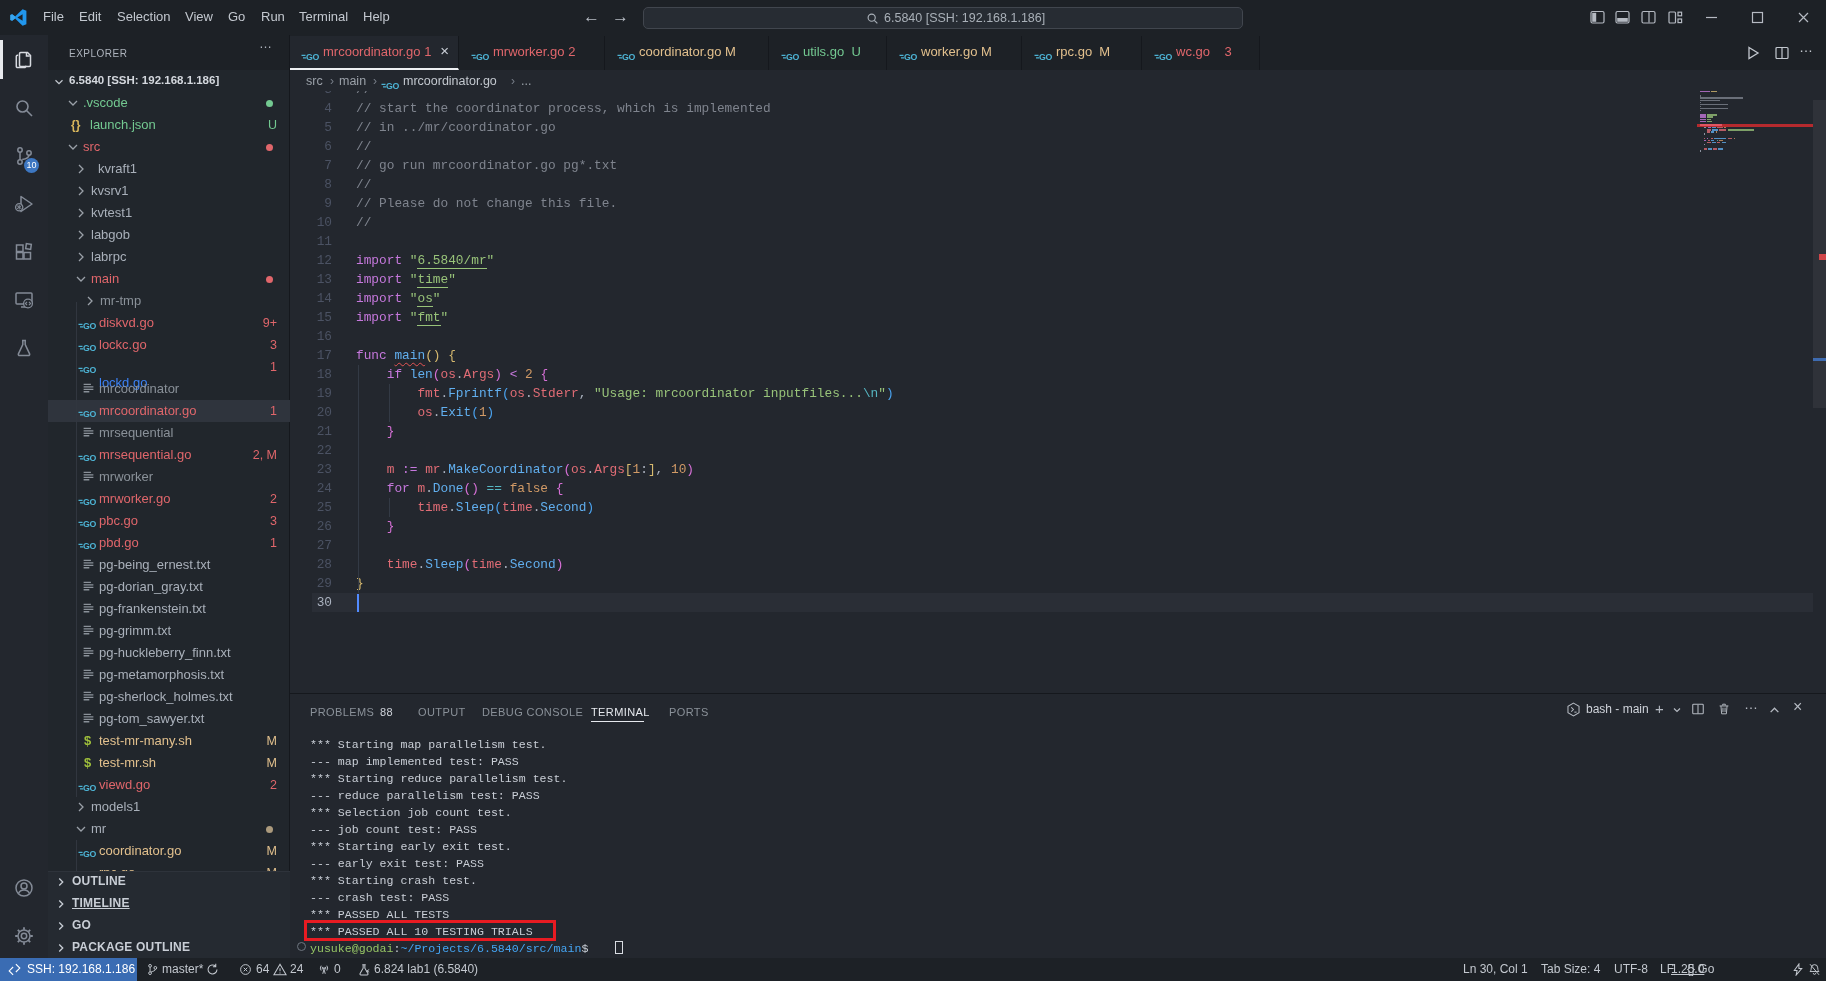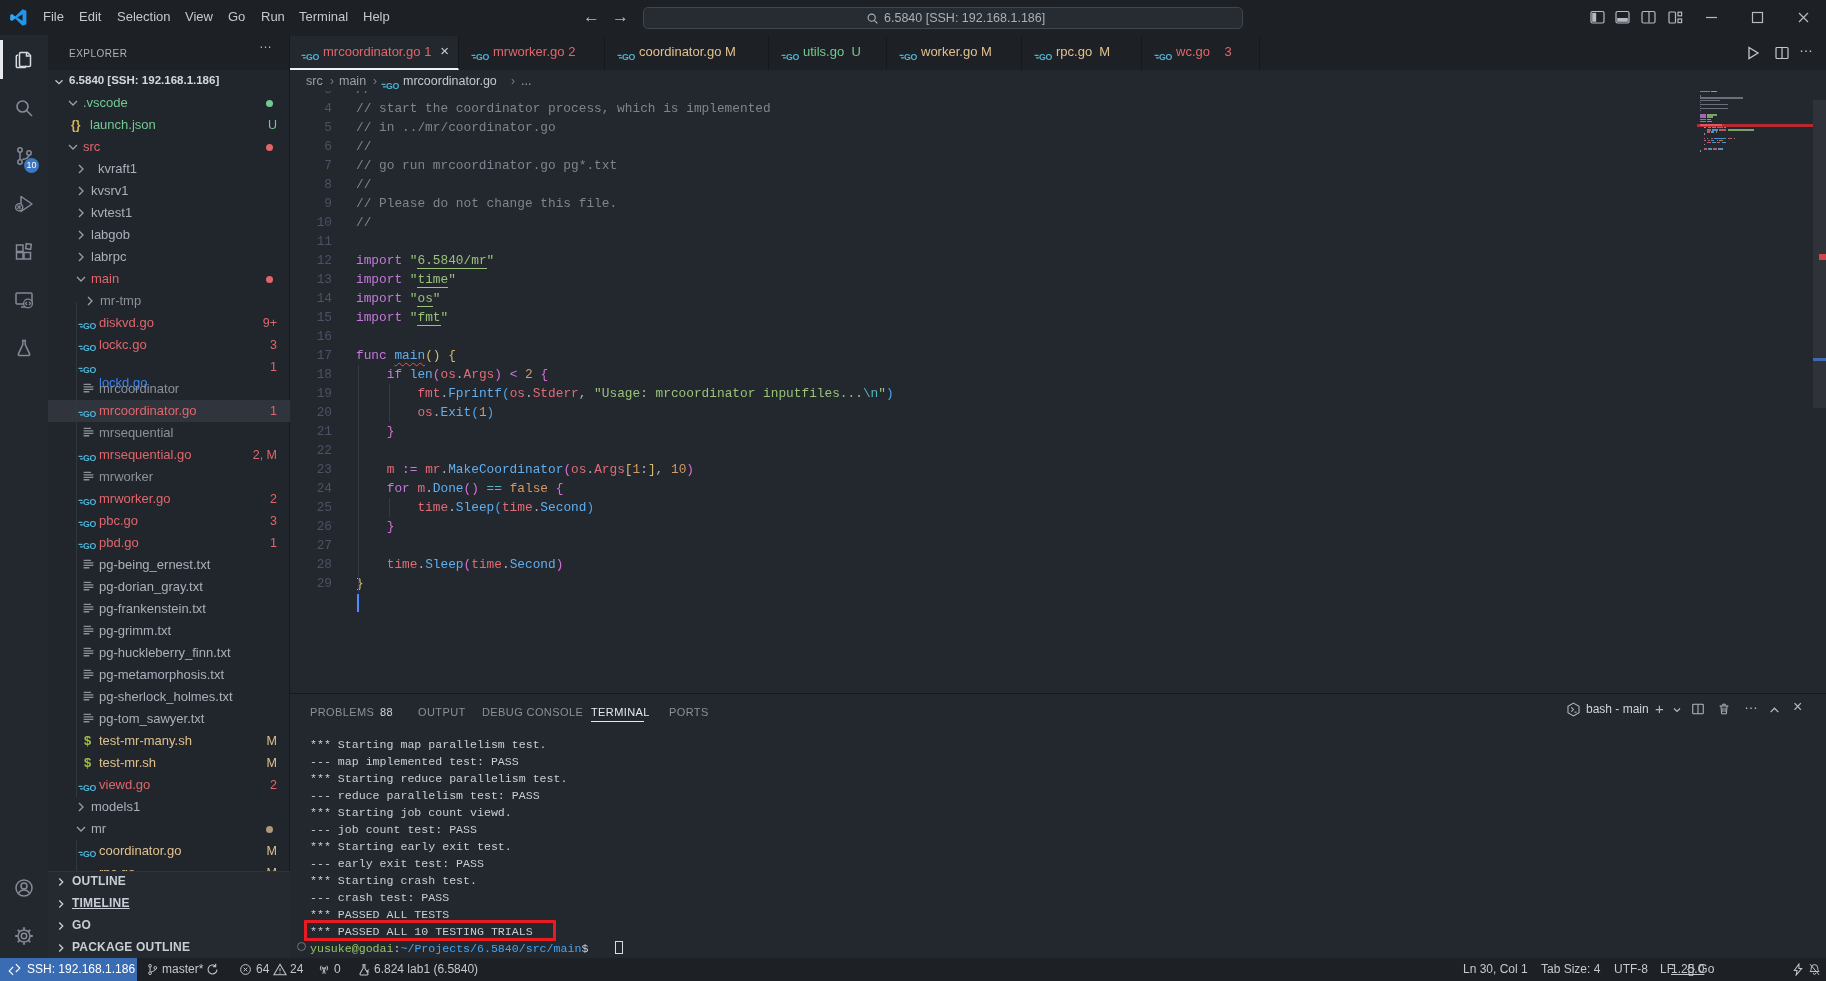--- a/index.html
+++ b/index.html
@@ -586,20 +586,25 @@
           <span class="lnum" style="color:#4b5263;">27</span>
           <span class="ctext"></span>
         </div>
 <div class="cl" style="top:555px;">
           <span class="lnum" style="color:#4b5263;">28</span>
           <span class="ctext"><span style="color:#abb2bf;">    </span><span style="color:#e06c75;">time</span><span style="color:#abb2bf;">.</span><span style="color:#61afef;">Sleep</span><span style="color:#d670d6;">(</span><span style="color:#e06c75;">time</span><span style="color:#abb2bf;">.</span><span style="color:#61afef;">Second</span><span style="color:#d670d6;">)</span></span>
         </div>
 <div class="cl" style="top:574px;">
           <span class="lnum" style="color:#4b5263;">29</span>
           <span class="ctext"><span style="color:#d7ba6f;">}</span></span>
+        </div>
+<div class="cl" style="top:593px;">
+          <div style="position:absolute;left:312px;width:1501px;top:0;height:19px;background:#2a2e36;"></div>
+          <span class="lnum" style="color:#aab2bf;">30</span>
+          <span class="ctext"></span>
         </div>
       <div style="position:absolute;left:358px;top:365px;width:1px;height:228px;background:#333a45;"></div>
       <div style="position:absolute;left:389px;top:384px;width:1px;height:38px;background:#333a45;"></div>
       <div style="position:absolute;left:389px;top:498px;width:1px;height:19px;background:#333a45;"></div>
       <div style="position:absolute;left:357px;top:594px;width:2px;height:18px;background:#528bff;"></div>
       <span style="position:absolute;left:1700.0px;top:91.0px;width:9.6px;height:1.4px;background:#c678dd;opacity:.78;"></span>
         <span style="position:absolute;left:1710.8px;top:91.0px;width:6.0px;height:1.4px;background:#d7ba6f;opacity:.78;"></span>
 <span style="position:absolute;left:1700.0px;top:95.2px;width:1.2px;height:1.4px;background:#7f848e;opacity:.78;"></span>
 <span style="position:absolute;left:1700.0px;top:97.4px;width:43.2px;height:1.4px;background:#7f848e;opacity:.78;"></span>
 <span style="position:absolute;left:1700.0px;top:99.5px;width:20.4px;height:1.4px;background:#7f848e;opacity:.78;"></span>
@@ -666,21 +671,21 @@
   <span class="ptab" style="left:192px;top:12px;">DEBUG CONSOLE</span>
   <span class="ptab" style="left:301px;top:12px;color:#e6e9ee;">TERMINAL</span>
   <span class="ptab" style="left:379px;top:12px;">PORTS</span>
   <div style="position:absolute;left:301px;top:27px;width:53px;height:1px;background:#e6e9ee;"></div>
 
 </div>
 <div class="tl" style="top:736px;">*** Starting map parallelism test.</div>
 <div class="tl" style="top:753px;">--- map implemented test: PASS</div>
 <div class="tl" style="top:770px;">*** Starting reduce parallelism test.</div>
 <div class="tl" style="top:787px;">--- reduce parallelism test: PASS</div>
-<div class="tl" style="top:804px;">*** Starting job count viewd.</div>
+<div class="tl" style="top:804px;">*** Selection job count test.</div>
 <div class="tl" style="top:821px;">--- job count test: PASS</div>
 <div class="tl" style="top:838px;">*** Starting early exit test.</div>
 <div class="tl" style="top:855px;">--- early exit test: PASS</div>
 <div class="tl" style="top:872px;">*** Starting crash test.</div>
 <div class="tl" style="top:889px;">--- crash test: PASS</div>
 <div class="tl" style="top:906px;">*** PASSED ALL TESTS</div>
 <div class="tl" style="top:923px;">*** PASSED ALL 10 TESTING TRIALS</div>
 <div class="tl" style="top:940px;"><span style="color:#96c565;">yusuke@godai</span><span style="color:#c9ced6;">:</span><span style="color:#44a4f2;">~/Projects/6.5840/src/main</span><span style="color:#c9ced6;">$</span></div>
 <div style="position:absolute;left:615px;top:941px;width:8px;height:13px;border:1.5px solid #d8dce2;"></div>
 <div class="abs" style="left:304px;top:920px;width:252px;height:21px;border:3px solid #e81b22;"></div>

